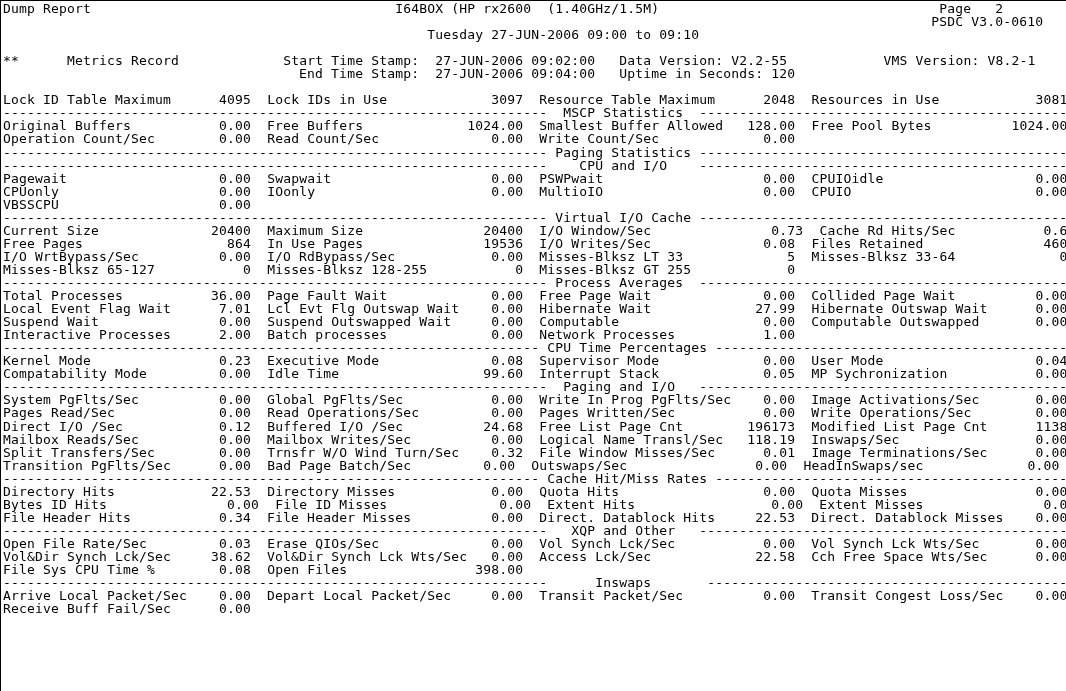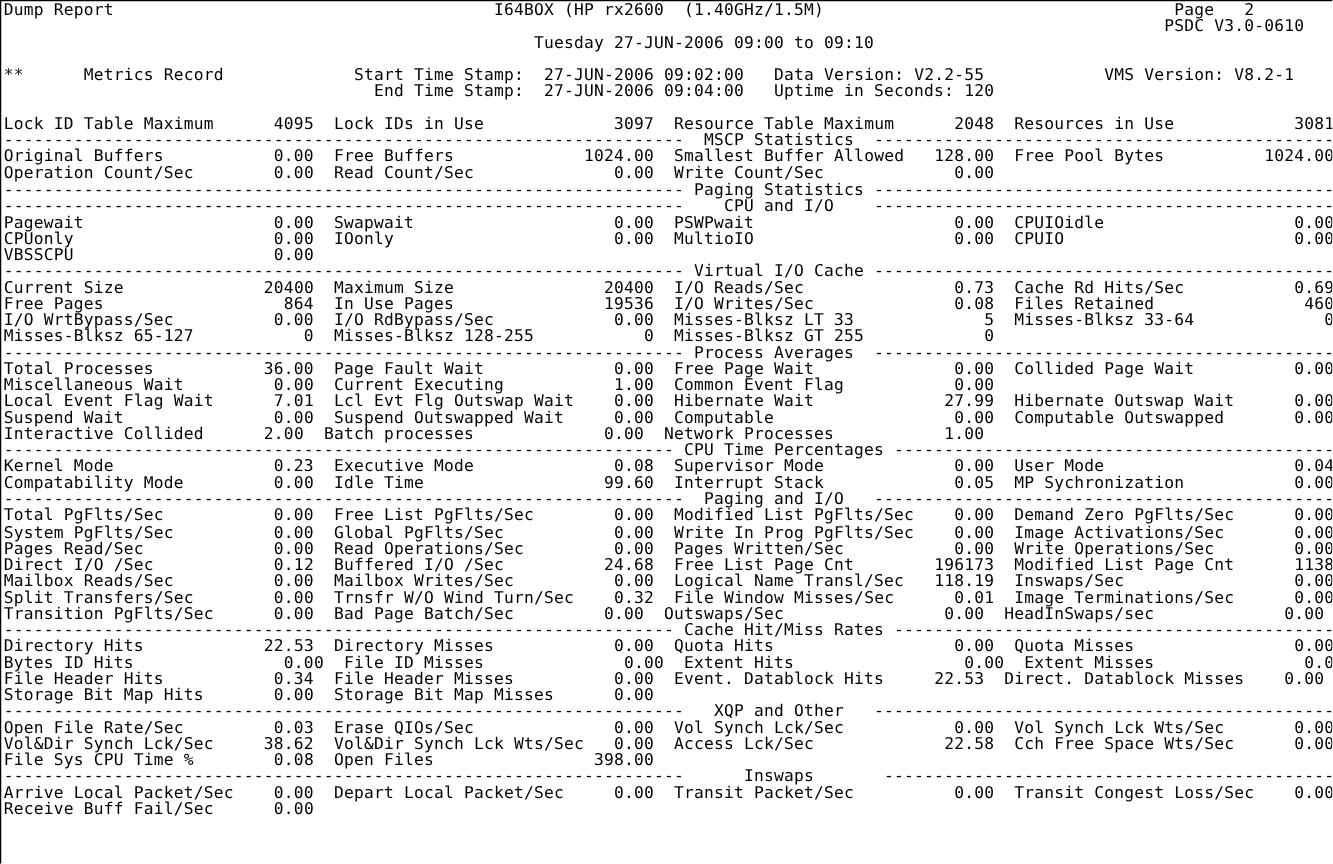--- a/index.html
+++ b/index.html
@@ -29,46 +29,43 @@
       <div class="ln"><span>Lock ID Table Maximum</span>      <span>4095</span>  <span>Lock IDs in Use</span>             <span>3097</span>  <span>Resource Table Maximum</span>      <span>2048</span>  <span>Resources in Use</span>            <span>3081</span></div>
       <div class="ln">--------------------------------------------------------------------  <span>MSCP Statistics</span>  ----------------------------------------------</div>
       <div class="ln"><span>Original Buffers</span>           <span>0.00</span>  <span>Free Buffers</span>             <span>1024.00</span>  <span>Smallest Buffer Allowed</span>   <span>128.00</span>  <span>Free Pool Bytes</span>          <span>1024.00</span></div>
       <div class="ln"><span>Operation Count/Sec</span>        <span>0.00</span>  <span>Read Count/Sec</span>              <span>0.00</span>  <span>Write Count/Sec</span>             <span>0.00</span></div>
       <div class="ln">-------------------------------------------------------------------- <span>Paging Statistics</span> ----------------------------------------------</div>
       <div class="ln">--------------------------------------------------------------------    <span>CPU and I/O</span>    ----------------------------------------------</div>
       <div class="ln"><span>Pagewait</span>                   <span>0.00</span>  <span>Swapwait</span>                    <span>0.00</span>  <span>PSWPwait</span>                    <span>0.00</span>  <span>CPUIOidle</span>                   <span>0.00</span></div>
       <div class="ln"><span>CPUonly</span>                    <span>0.00</span>  <span>IOonly</span>                      <span>0.00</span>  <span>MultioIO</span>                    <span>0.00</span>  <span>CPUIO</span>                       <span>0.00</span></div>
       <div class="ln"><span>VBSSCPU</span>                    <span>0.00</span></div>
       <div class="ln">-------------------------------------------------------------------- <span>Virtual I/O Cache</span> ----------------------------------------------</div>
-      <div class="ln"><span>Current Size</span>              <span>20400</span>  <span>Maximum Size</span>               <span>20400</span>  <span>I/O Reads/Sec</span>               <span>0.73</span>  <span>Cache Rd Hits/Sec</span>           <span>0.69</span></div>
+      <div class="ln"><span>Current Size</span>              <span>20400</span>  <span>Maximum Size</span>               <span>20400</span>  <span>I/O Window/Sec</span>               <span>0.73</span>  <span>Cache Rd Hits/Sec</span>           <span>0.69</span></div>
       <div class="ln"><span>Free Pages</span>                  <span>864</span>  <span>In Use Pages</span>               <span>19536</span>  <span>I/O Writes/Sec</span>              <span>0.08</span>  <span>Files Retained</span>               <span>460</span></div>
       <div class="ln"><span>I/O WrtBypass/Sec</span>          <span>0.00</span>  <span>I/O RdBypass/Sec</span>            <span>0.00</span>  <span>Misses-Blksz LT 33</span>             <span>5</span>  <span>Misses-Blksz 33-64</span>             <span>0</span></div>
       <div class="ln"><span>Misses-Blksz 65-127</span>           <span>0</span>  <span>Misses-Blksz 128-255</span>           <span>0</span>  <span>Misses-Blksz GT 255</span>            <span>0</span></div>
       <div class="ln">-------------------------------------------------------------------- <span>Process Averages</span>  ----------------------------------------------</div>
       <div class="ln"><span>Total Processes</span>           <span>36.00</span>  <span>Page Fault Wait</span>             <span>0.00</span>  <span>Free Page Wait</span>              <span>0.00</span>  <span>Collided Page Wait</span>          <span>0.00</span></div>
-      <div class="ln"><span>Miscellaneous Wait</span>         <span>0.00</span>  <span>Current Executing</span>           <span>1.00</span>  <span>Common Event Flag</span>           <span>0.00</span></div>
       <div class="ln"><span>Local Event Flag Wait</span>      <span>7.01</span>  <span>Lcl Evt Flg Outswap Wait</span>    <span>0.00</span>  <span>Hibernate Wait</span>             <span>27.99</span>  <span>Hibernate Outswap Wait</span>      <span>0.00</span></div>
       <div class="ln"><span>Suspend Wait</span>               <span>0.00</span>  <span>Suspend Outswapped Wait</span>     <span>0.00</span>  <span>Computable</span>                  <span>0.00</span>  <span>Computable Outswapped</span>       <span>0.00</span></div>
-      <div class="ln"><span>Interactive Collided</span>      <span>2.00</span>  <span>Batch processes</span>             <span>0.00</span>  <span>Network Processes</span>           <span>1.00</span></div>
+      <div class="ln"><span>Interactive Processes</span>      <span>2.00</span>  <span>Batch processes</span>             <span>0.00</span>  <span>Network Processes</span>           <span>1.00</span></div>
       <div class="ln">------------------------------------------------------------------- <span>CPU Time Percentages</span> --------------------------------------------</div>
       <div class="ln"><span>Kernel Mode</span>                <span>0.23</span>  <span>Executive Mode</span>              <span>0.08</span>  <span>Supervisor Mode</span>             <span>0.00</span>  <span>User Mode</span>                   <span>0.04</span></div>
       <div class="ln"><span>Compatability Mode</span>         <span>0.00</span>  <span>Idle Time</span>                  <span>99.60</span>  <span>Interrupt Stack</span>             <span>0.05</span>  <span>MP Sychronization</span>           <span>0.00</span></div>
       <div class="ln">--------------------------------------------------------------------  <span>Paging and I/O</span>   ----------------------------------------------</div>
-      <div class="ln"><span>Total PgFlts/Sec</span>           <span>0.00</span>  <span>Free List PgFlts/Sec</span>        <span>0.00</span>  <span>Modified List PgFlts/Sec</span>    <span>0.00</span>  <span>Demand Zero PgFlts/Sec</span>      <span>0.00</span></div>
       <div class="ln"><span>System PgFlts/Sec</span>          <span>0.00</span>  <span>Global PgFlts/Sec</span>           <span>0.00</span>  <span>Write In Prog PgFlts/Sec</span>    <span>0.00</span>  <span>Image Activations/Sec</span>       <span>0.00</span></div>
       <div class="ln"><span>Pages Read/Sec</span>             <span>0.00</span>  <span>Read Operations/Sec</span>         <span>0.00</span>  <span>Pages Written/Sec</span>           <span>0.00</span>  <span>Write Operations/Sec</span>        <span>0.00</span></div>
       <div class="ln"><span>Direct I/O /Sec</span>            <span>0.12</span>  <span>Buffered I/O /Sec</span>          <span>24.68</span>  <span>Free List Page Cnt</span>        <span>196173</span>  <span>Modified List Page Cnt</span>      <span>1138</span></div>
       <div class="ln"><span>Mailbox Reads/Sec</span>          <span>0.00</span>  <span>Mailbox Writes/Sec</span>          <span>0.00</span>  <span>Logical Name Transl/Sec</span>   <span>118.19</span>  <span>Inswaps/Sec</span>                 <span>0.00</span></div>
       <div class="ln"><span>Split Transfers/Sec</span>        <span>0.00</span>  <span>Trnsfr W/O Wind Turn/Sec</span>    <span>0.32</span>  <span>File Window Misses/Sec</span>      <span>0.01</span>  <span>Image Terminations/Sec</span>      <span>0.00</span></div>
       <div class="ln"><span>Transition PgFlts/Sec</span>      <span>0.00</span>  <span>Bad Page Batch/Sec</span>         <span>0.00</span>  <span>Outswaps/Sec</span>                <span>0.00</span>  <span>HeadInSwaps/sec</span>             <span>0.00</span></div>
       <div class="ln">------------------------------------------------------------------- <span>Cache Hit/Miss Rates</span> --------------------------------------------</div>
       <div class="ln"><span>Directory Hits</span>            <span>22.53</span>  <span>Directory Misses</span>            <span>0.00</span>  <span>Quota Hits</span>                  <span>0.00</span>  <span>Quota Misses</span>                <span>0.00</span></div>
       <div class="ln"><span>Bytes ID Hits</span>               <span>0.00</span>  <span>File ID Misses</span>              <span>0.00</span>  <span>Extent Hits</span>                 <span>0.00</span>  <span>Extent Misses</span>               <span>0.00</span></div>
-      <div class="ln"><span>File Header Hits</span>           <span>0.34</span>  <span>File Header Misses</span>          <span>0.00</span>  <span>Event. Datablock Hits</span>     <span>22.53</span>  <span>Direct. Datablock Misses</span>    <span>0.00</span></div>
-      <div class="ln"><span>Storage Bit Map Hits</span>       <span>0.00</span>  <span>Storage Bit Map Misses</span>      <span>0.00</span></div>
+      <div class="ln"><span>File Header Hits</span>           <span>0.34</span>  <span>File Header Misses</span>          <span>0.00</span>  <span>Direct. Datablock Hits</span>     <span>22.53</span>  <span>Direct. Datablock Misses</span>    <span>0.00</span></div>
       <div class="ln">--------------------------------------------------------------------   <span>XQP and Other</span>   ----------------------------------------------</div>
       <div class="ln"><span>Open File Rate/Sec</span>         <span>0.03</span>  <span>Erase QIOs/Sec</span>              <span>0.00</span>  <span>Vol Synch Lck/Sec</span>           <span>0.00</span>  <span>Vol Synch Lck Wts/Sec</span>       <span>0.00</span></div>
       <div class="ln"><span>Vol&amp;Dir Synch Lck/Sec</span>     <span>38.62</span>  <span>Vol&amp;Dir Synch Lck Wts/Sec</span>   <span>0.00</span>  <span>Access Lck/Sec</span>             <span>22.58</span>  <span>Cch Free Space Wts/Sec</span>      <span>0.00</span></div>
       <div class="ln"><span>File Sys CPU Time %</span>        <span>0.08</span>  <span>Open Files</span>                <span>398.00</span></div>
       <div class="ln">--------------------------------------------------------------------      <span>Inswaps</span>       ----------------------------------------------</div>
       <div class="ln"><span>Arrive Local Packet/Sec</span>    <span>0.00</span>  <span>Depart Local Packet/Sec</span>     <span>0.00</span>  <span>Transit Packet/Sec</span>          <span>0.00</span>  <span>Transit Congest Loss/Sec</span>    <span>0.00</span></div>
       <div class="ln"><span>Receive Buff Fail/Sec</span>      <span>0.00</span></div>
     </div>
 </div>
 

